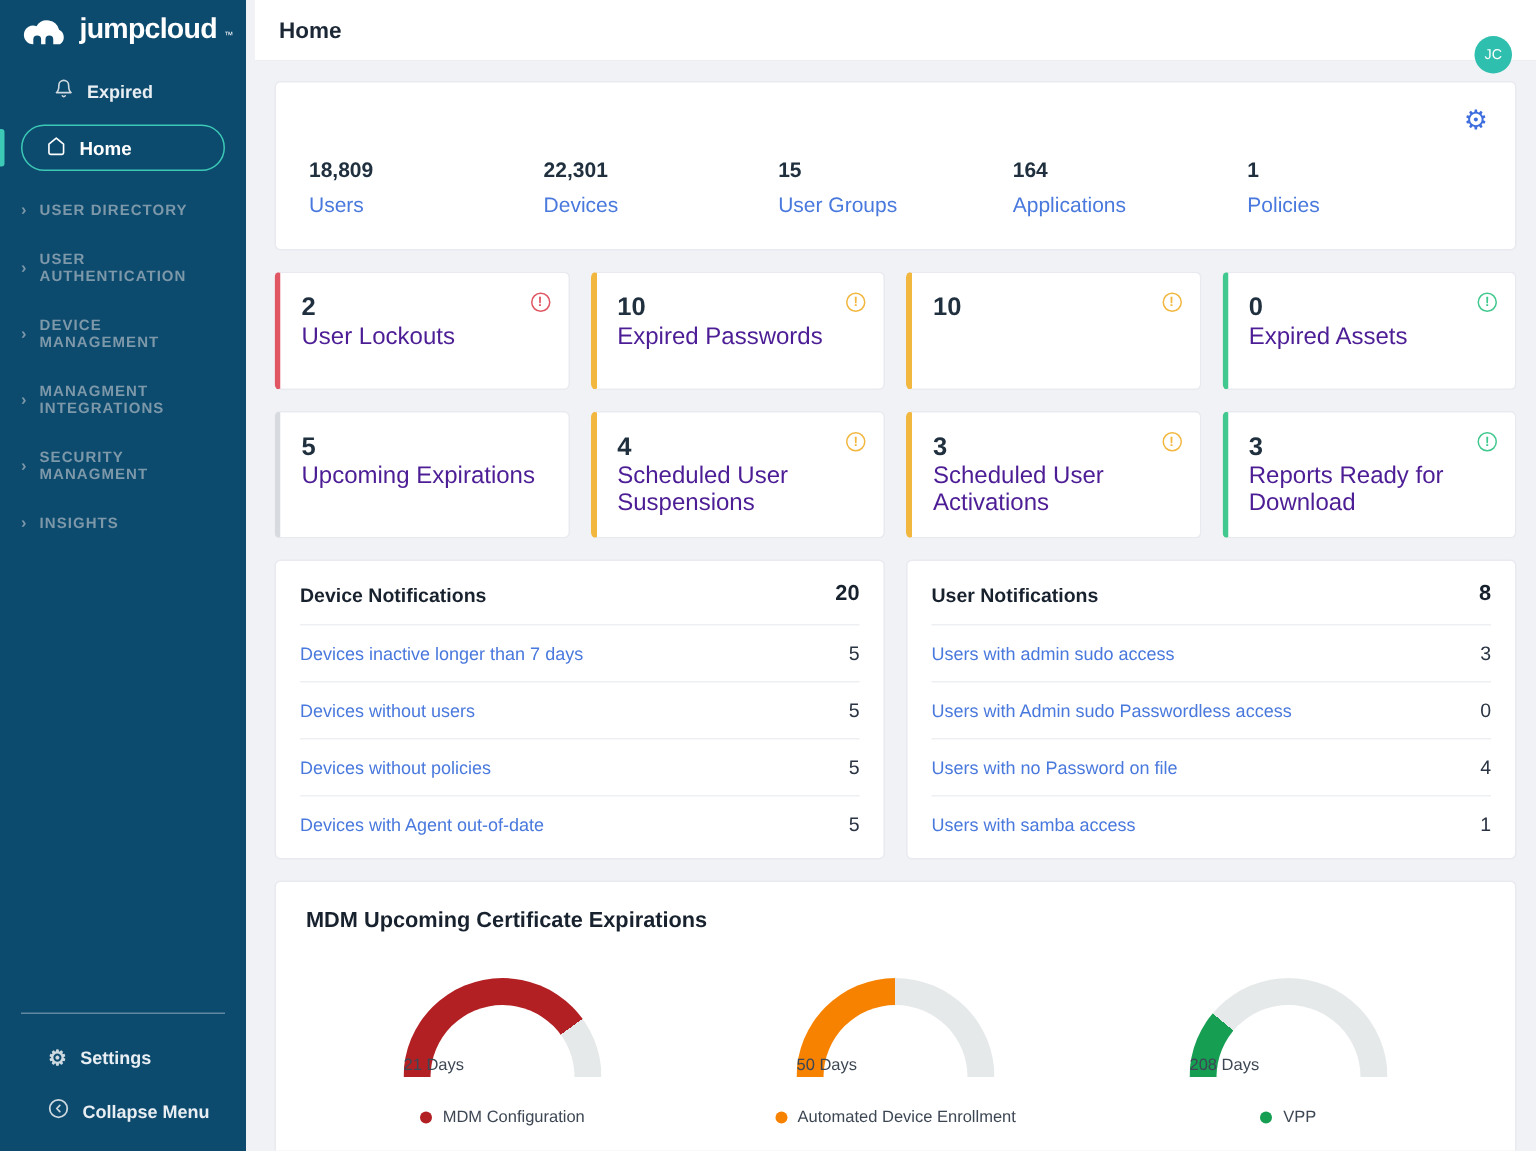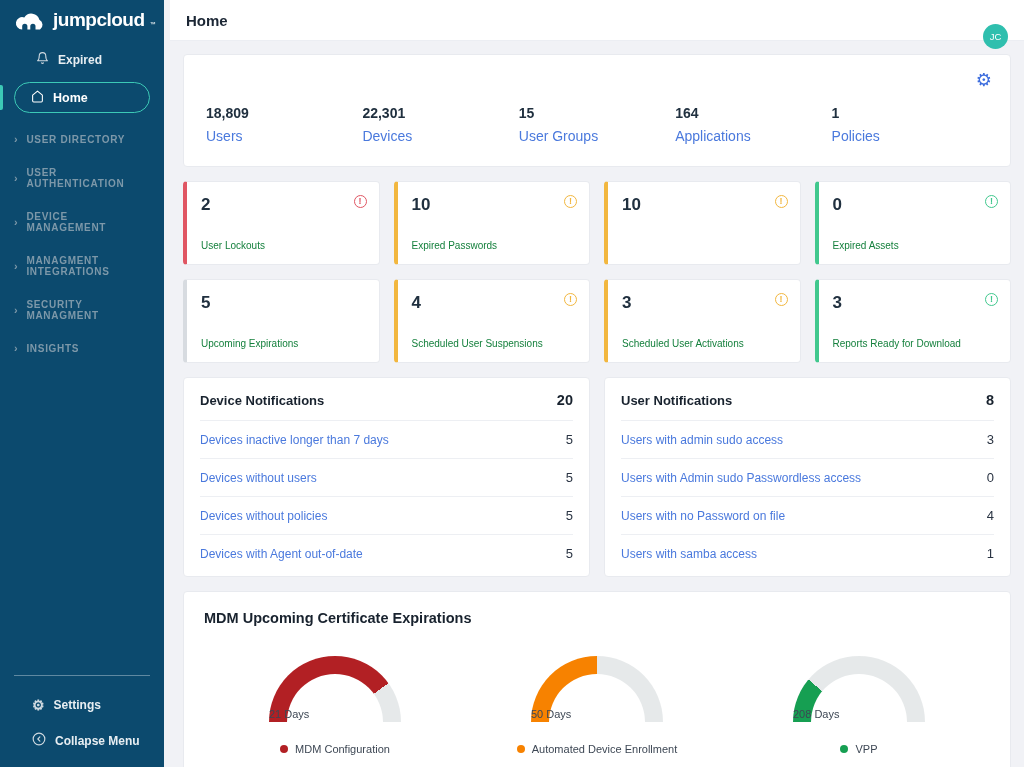--- a/index.html
+++ b/index.html
@@ -42,21 +42,21 @@
   .stat-label { font-size:14px; color:#4a79dd; margin-top:7px; cursor:pointer; }
 
   
   .alert-grid { display:grid; grid-template-columns:repeat(4,1fr); gap:12px 14px; margin-bottom:14px; }
   .alert-card { position:relative; background:#fff; border:1px solid #e8eaef; border-left-width:4px; border-radius:4px; padding:13px 14px; min-height:79px; cursor:pointer; }
   .alert-card.red    { border-left-color:#e05663; }
   .alert-card.yellow { border-left-color:#f2b73f; }
   .alert-card.green  { border-left-color:#41c88e; }
   .alert-card.neutral{ border-left-color:#d7dbe0; }
   .alert-value { font-size:17px; font-weight:bold; color:#20303f; }
-  .alert-label { font-size:10px; color:#15803d; margin-top:25px; }
+  .alert-label { font-size:16px; color:#4c1d95; margin-top:1px; }
   .alert-ico { position:absolute; top:13px; right:12px; width:13px; height:13px; border:1.5px solid currentColor; border-radius:50%; font-size:9px; font-weight:bold; display:flex; align-items:center; justify-content:center; line-height:1; }
   .alert-card.red .alert-ico { color:#e05663; }
   .alert-card.yellow .alert-ico { color:#f2b73f; }
   .alert-card.green .alert-ico { color:#41c88e; }
 
   
   .notif-grid { display:grid; grid-template-columns:1fr 1fr; gap:14px; margin-bottom:14px; }
   .panel { padding:0 16px 4px 16px; }
   .panel-head { display:flex; justify-content:space-between; align-items:center; padding:14px 0 12px 0; }
   .panel-title { font-size:13px; font-weight:bold; color:#18222e; }

